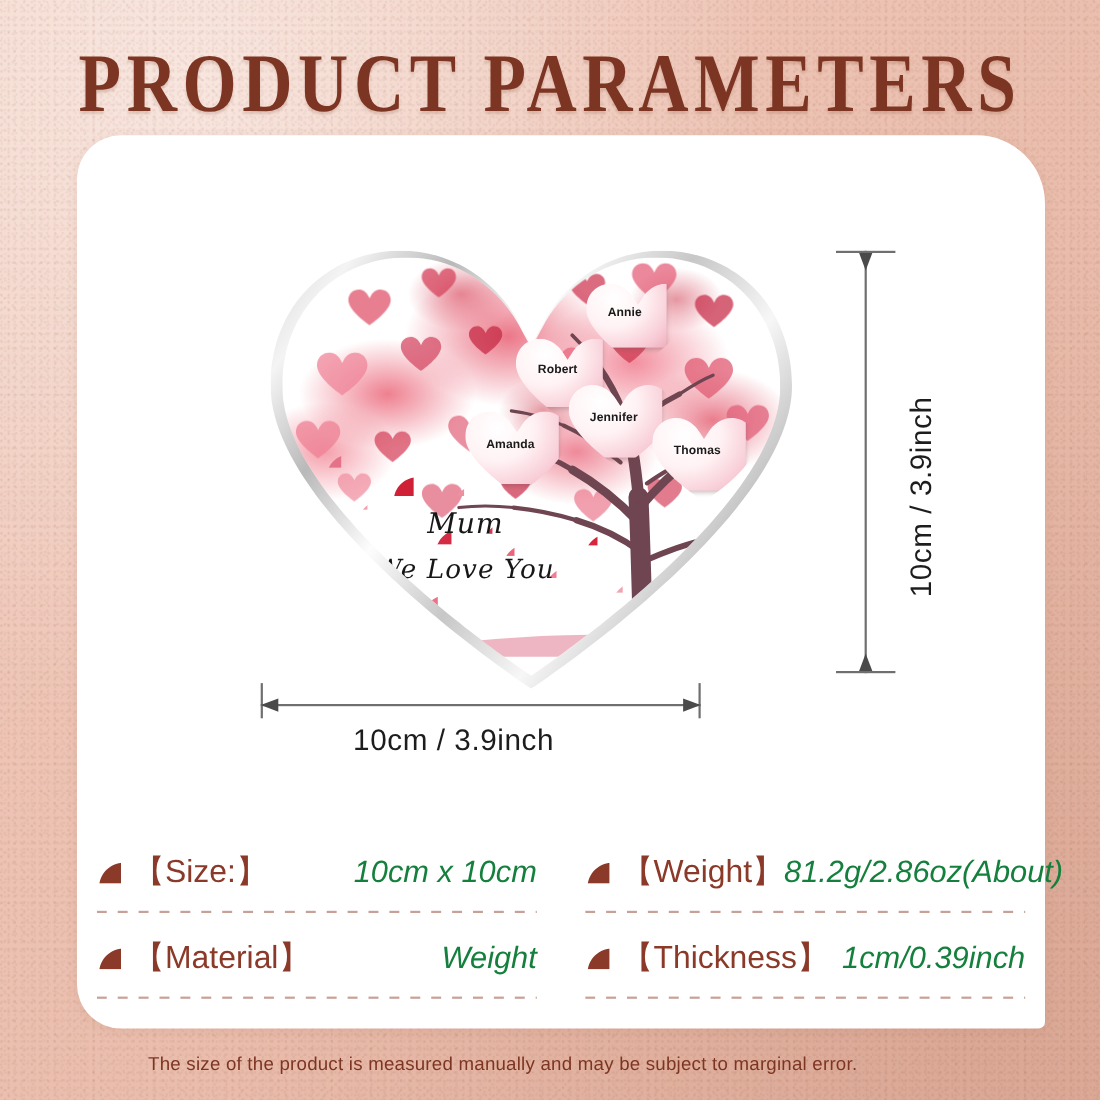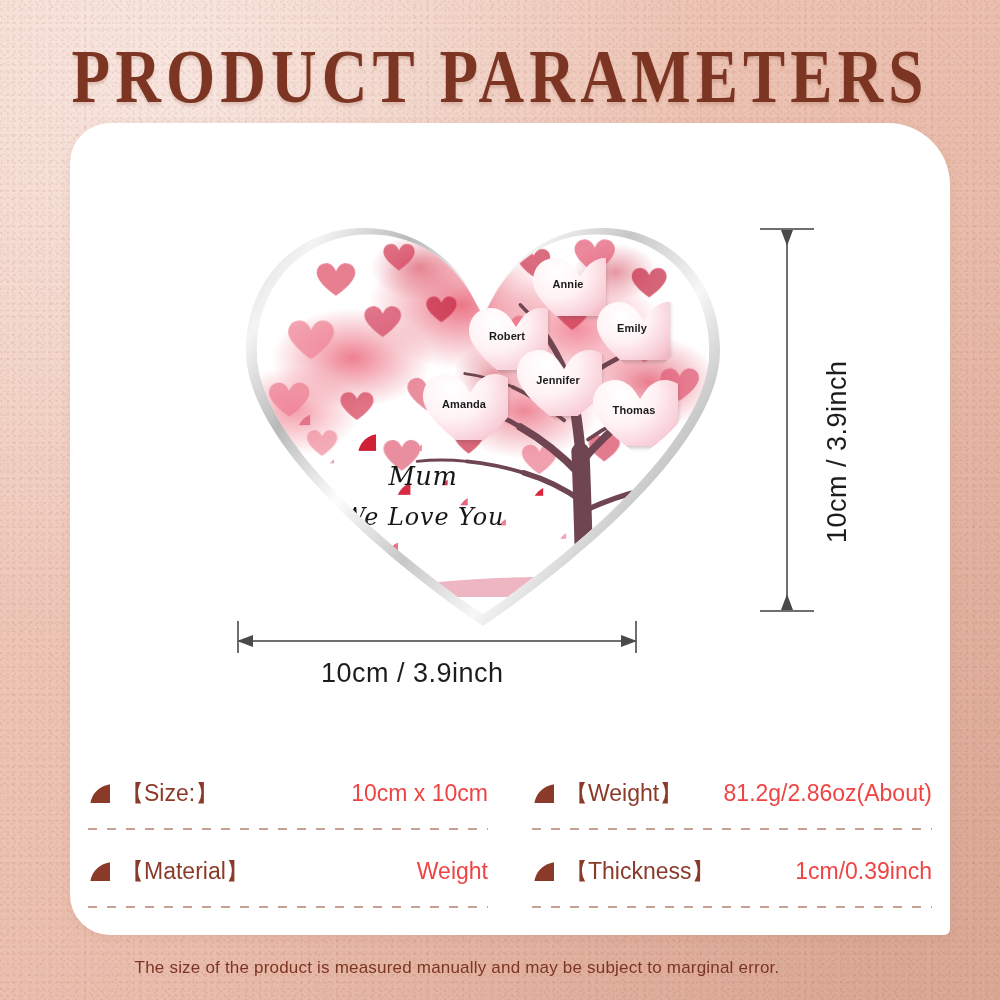--- a/index.html
+++ b/index.html
@@ -121,22 +121,22 @@
   
   #specs{ position:absolute; left:0; top:645px; width:880px; height:140px; }
   .spec-col{ position:absolute; width:400px; }
   .spec-row{ position:relative; height:62px; }
   .spec-inner{ display:flex; align-items:center; height:50px; }
   .spec-heart{ width:22px; height:20px; flex:0 0 22px; margin-right:11px; }
   .spec-heart i{
     display:block; width:100%; height:100%; background:#8b3a29;
     clip-path: path("M50,82 C50,82 2,50 2,25 C2,10 13,1 26,1 C35,1 43,7 47,15 L50,21 L53,15 C57,7 65,1 74,1 C87,1 98,10 98,25 C98,50 50,82 50,82 Z");
   }
-  .spec-key{ font-size:23px; color:#8b3a29; }
-  .spec-val{ margin-left:auto; font-size:23px; color:#ef4444; }
+  .spec-key{ font-size:29px; color:#8b3a29; }
+  .spec-val{ margin-left:auto; font-size:28px; color:#15803d;font-style:italic; }
   .spec-dash{
     position:absolute; left:0; bottom:0; width:100%; height:2px;
     background-image:linear-gradient(to right,#c8a196 0 9px, transparent 9px 19px);
     background-size:19px 2px; background-repeat:repeat-x;
   }
 
   
   #footer{
     position:absolute; left:0; top:958px; width:914px; text-align:center;
     font-size:17px; color:#7d3523; letter-spacing:.2px;
@@ -271,24 +271,20 @@
       </div>
 
       <div class="name-heart" style="left:228px; top:88px;  width:82px; height:64px;">
         <span class="nh-bg"></span>
         <span class="nh-label">Robert</span>
       </div>
       <div class="name-heart" style="left:292px; top:38px;  width:76px; height:60px;">
         <span class="nh-bg"></span>
         <span class="nh-label">Annie</span>
       </div>
-      <div class="name-heart" style="left:356px; top:82px;  width:76px; height:60px;">
-        <span class="nh-bg"></span>
-        <span class="nh-label">Emily</span>
-      </div>
       <div class="name-heart" style="left:182px; top:154px; width:88px; height:68px;">
         <span class="nh-bg"></span>
         <span class="nh-label">Amanda</span>
       </div>
       <div class="name-heart" style="left:276px; top:130px; width:88px; height:68px;">
         <span class="nh-bg"></span>
         <span class="nh-label">Jennifer</span>
       </div>
       <div class="name-heart" style="left:352px; top:160px; width:88px; height:68px;">
         <span class="nh-bg"></span>

